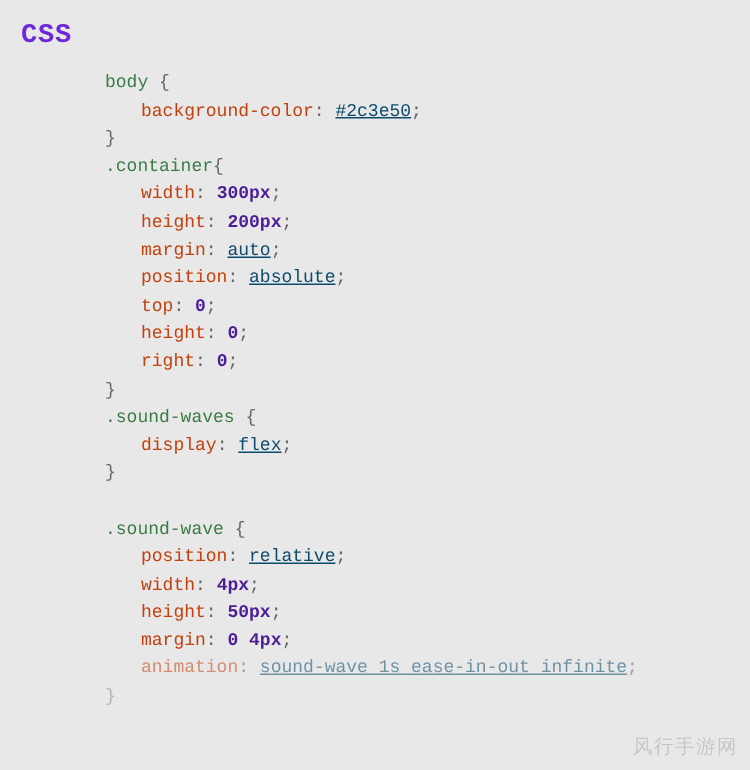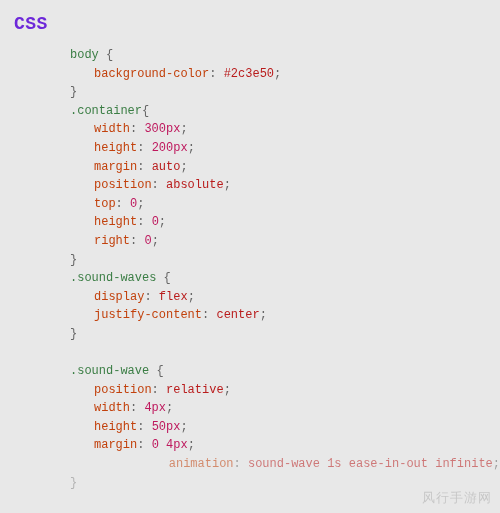--- a/index.html
+++ b/index.html
@@ -29,22 +29,22 @@
     line-height: 1.55;
     color: #555;
   }
   .line {
     white-space: pre;
   }
   .i1 { padding-left: 24px; }
   
   .sel { color: #3a7d44; margin-top: 20px; } 
   .prop { color: #c2410c; }
-  .num { color: #be185d; }
-  .val { color: #b91c1c; }
+  .num { color: #4c1d95; font-weight: bold; }
+  .val { color: #0c4a6e; text-decoration: underline; }
   .punc { color: #666; }
   
   .watermark {
     position: absolute;
     right: 8px;
     bottom: 6px;
     font-size: 13px;
     color: rgba(0,0,0,0.15);
     font-family: sans-serif;
     letter-spacing: 1px;
@@ -66,28 +66,27 @@
   <div class="line i1"><span class="prop">height</span><span class="punc">: </span><span class="num">200px</span><span class="punc">;</span></div>
   <div class="line i1"><span class="prop">margin</span><span class="punc">: </span><span class="val">auto</span><span class="punc">;</span></div>
   <div class="line i1"><span class="prop">position</span><span class="punc">: </span><span class="val">absolute</span><span class="punc">;</span></div>
   <div class="line i1"><span class="prop">top</span><span class="punc">: </span><span class="num">0</span><span class="punc">;</span></div>
   <div class="line i1"><span class="prop">height</span><span class="punc">: </span><span class="num">0</span><span class="punc">;</span></div>
   <div class="line i1"><span class="prop">right</span><span class="punc">: </span><span class="num">0</span><span class="punc">;</span></div>
   <div class="line"><span class="punc">}</span></div>
 
   <div class="line"><span class="sel">.sound-waves</span><span class="punc"> {</span></div>
   <div class="line i1"><span class="prop">display</span><span class="punc">: </span><span class="val">flex</span><span class="punc">;</span></div>
-  <div class="line i1"><span class="prop">justify-content</span><span class="punc">: </span><span class="val">center</span><span class="punc">;</span></div>
   <div class="line"><span class="punc">}</span></div>
 
   <div class="line">&nbsp;</div>
 
   <div class="line"><span class="sel">.sound-wave</span><span class="punc"> {</span></div>
   <div class="line i1"><span class="prop">position</span><span class="punc">: </span><span class="val">relative</span><span class="punc">;</span></div>
   <div class="line i1"><span class="prop">width</span><span class="punc">: </span><span class="num">4px</span><span class="punc">;</span></div>
   <div class="line i1"><span class="prop">height</span><span class="punc">: </span><span class="num">50px</span><span class="punc">;</span></div>
   <div class="line i1"><span class="prop">margin</span><span class="punc">: </span><span class="num">0 4px</span><span class="punc">;</span></div>
-  <div class="line i1" style="opacity:0.55;text-align:right;"><span class="prop">animation</span><span class="punc">: </span><span class="val">sound-wave 1s ease-in-out infinite</span><span class="punc">;</span></div>
+  <div class="line i1" style="opacity:0.55;"><span class="prop">animation</span><span class="punc">: </span><span class="val">sound-wave 1s ease-in-out infinite</span><span class="punc">;</span></div>
   <div class="line" style="opacity:0.4;"><span class="punc">}</span></div>
 
 </div>
 
 <div class="watermark">风行手游网</div>
 
 </body></html>

